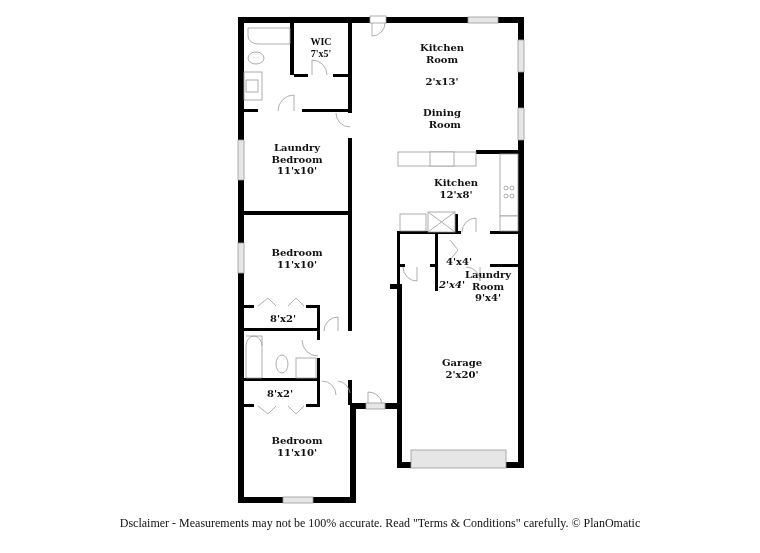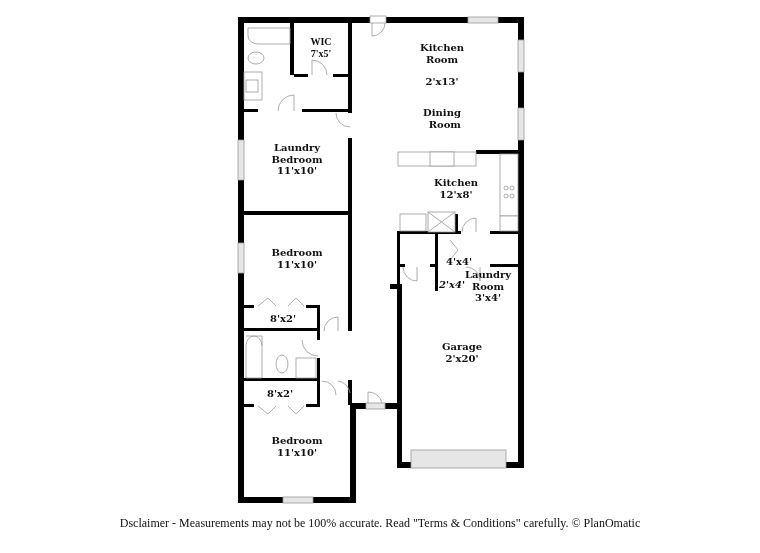--- a/index.html
+++ b/index.html
@@ -190,33 +190,33 @@
   <span>4'x4'</span>
 </div>
 
 <div class="lbl l7" style="left:452px; top:247px;font-style:italic;">
   <span>2'x4'</span>
 </div>
 
 <div class="lbl l7" style="left:488px; top:237px;">
   <span>Laundry</span>
   <span>Room</span>
-  <span>3'x4'</span>
+  <span>9'x4'</span>
 </div>
 
 <div class="lbl l10" style="left:297px; top:247px;">
   <span>Bedroom</span>
   <span>11'x10'</span>
 </div>
 
 <div class="lbl l10" style="left:283px; top:313px;">
   <span>8'x2'</span>
 </div>
 
-<div class="lbl l10" style="left:462px; top:341px;">
+<div class="lbl l10" style="left:462px; top:357px;">
   <span>Garage</span>
   <span>2'x20'</span>
 </div>
 
 <div class="lbl l10" style="left:280px; top:388px;">
   <span>8'x2'</span>
 </div>
 
 <div class="lbl l10" style="left:297px; top:435px;">
   <span>Bedroom</span>

